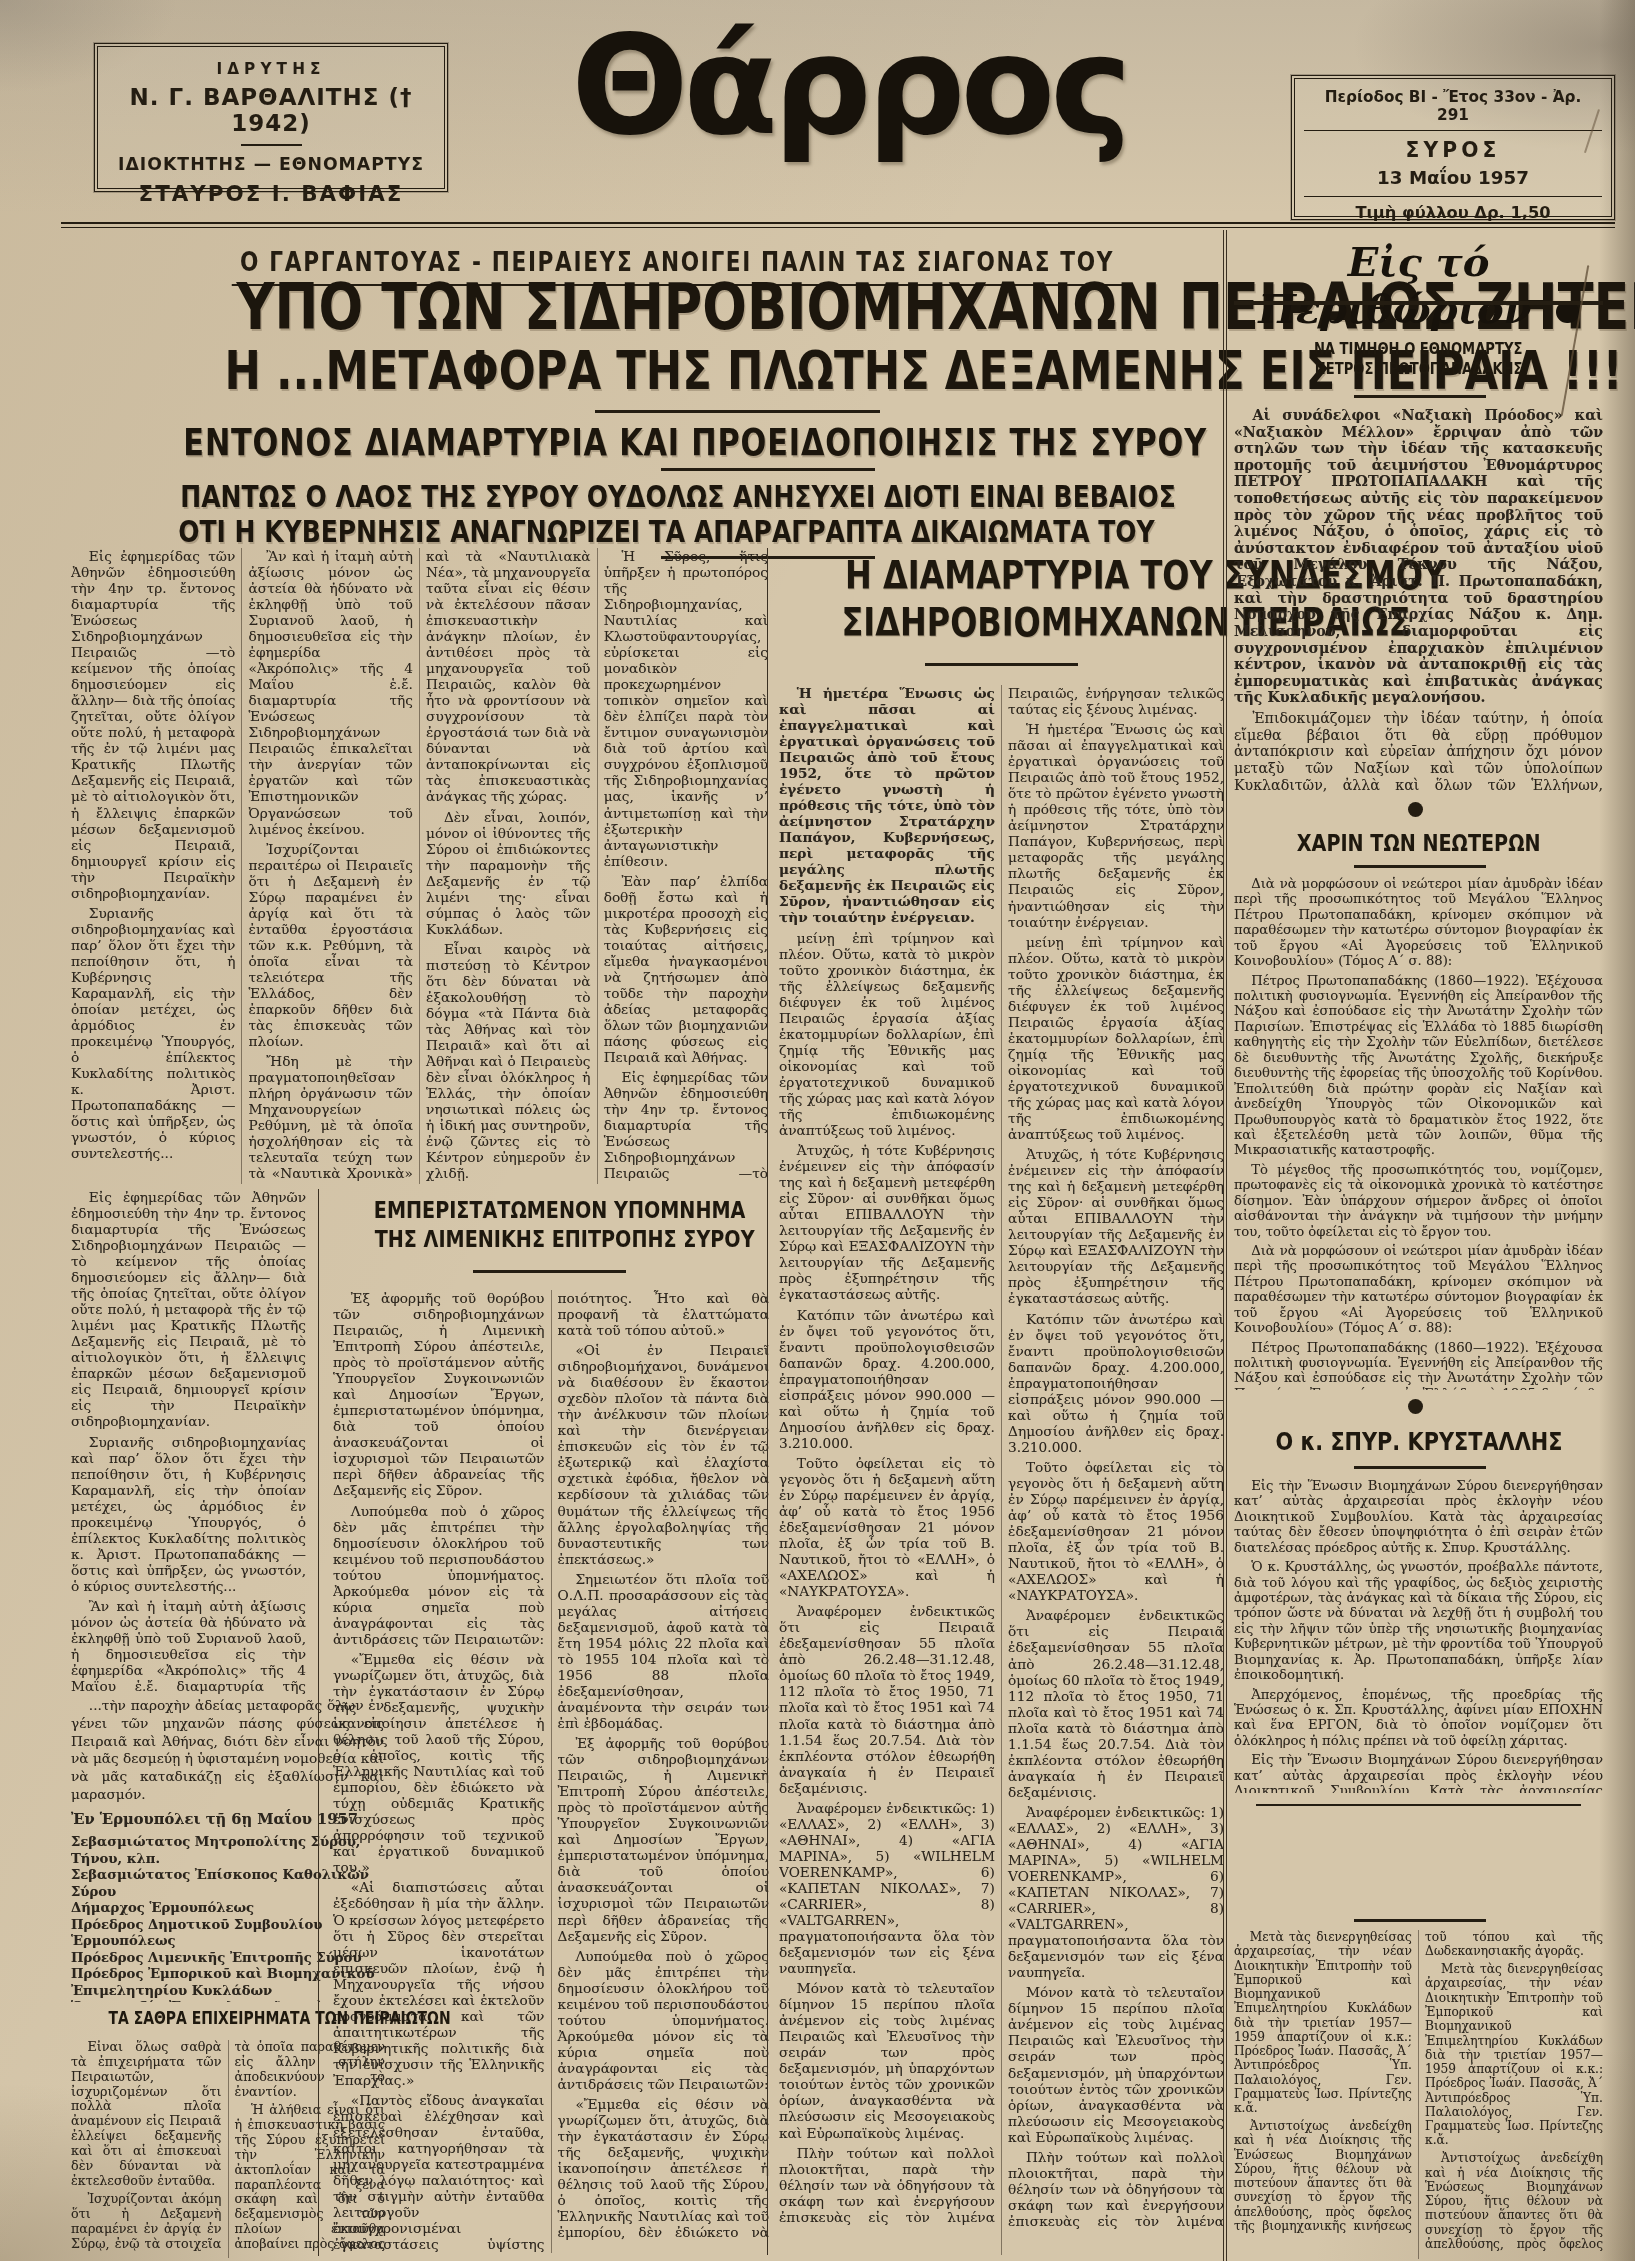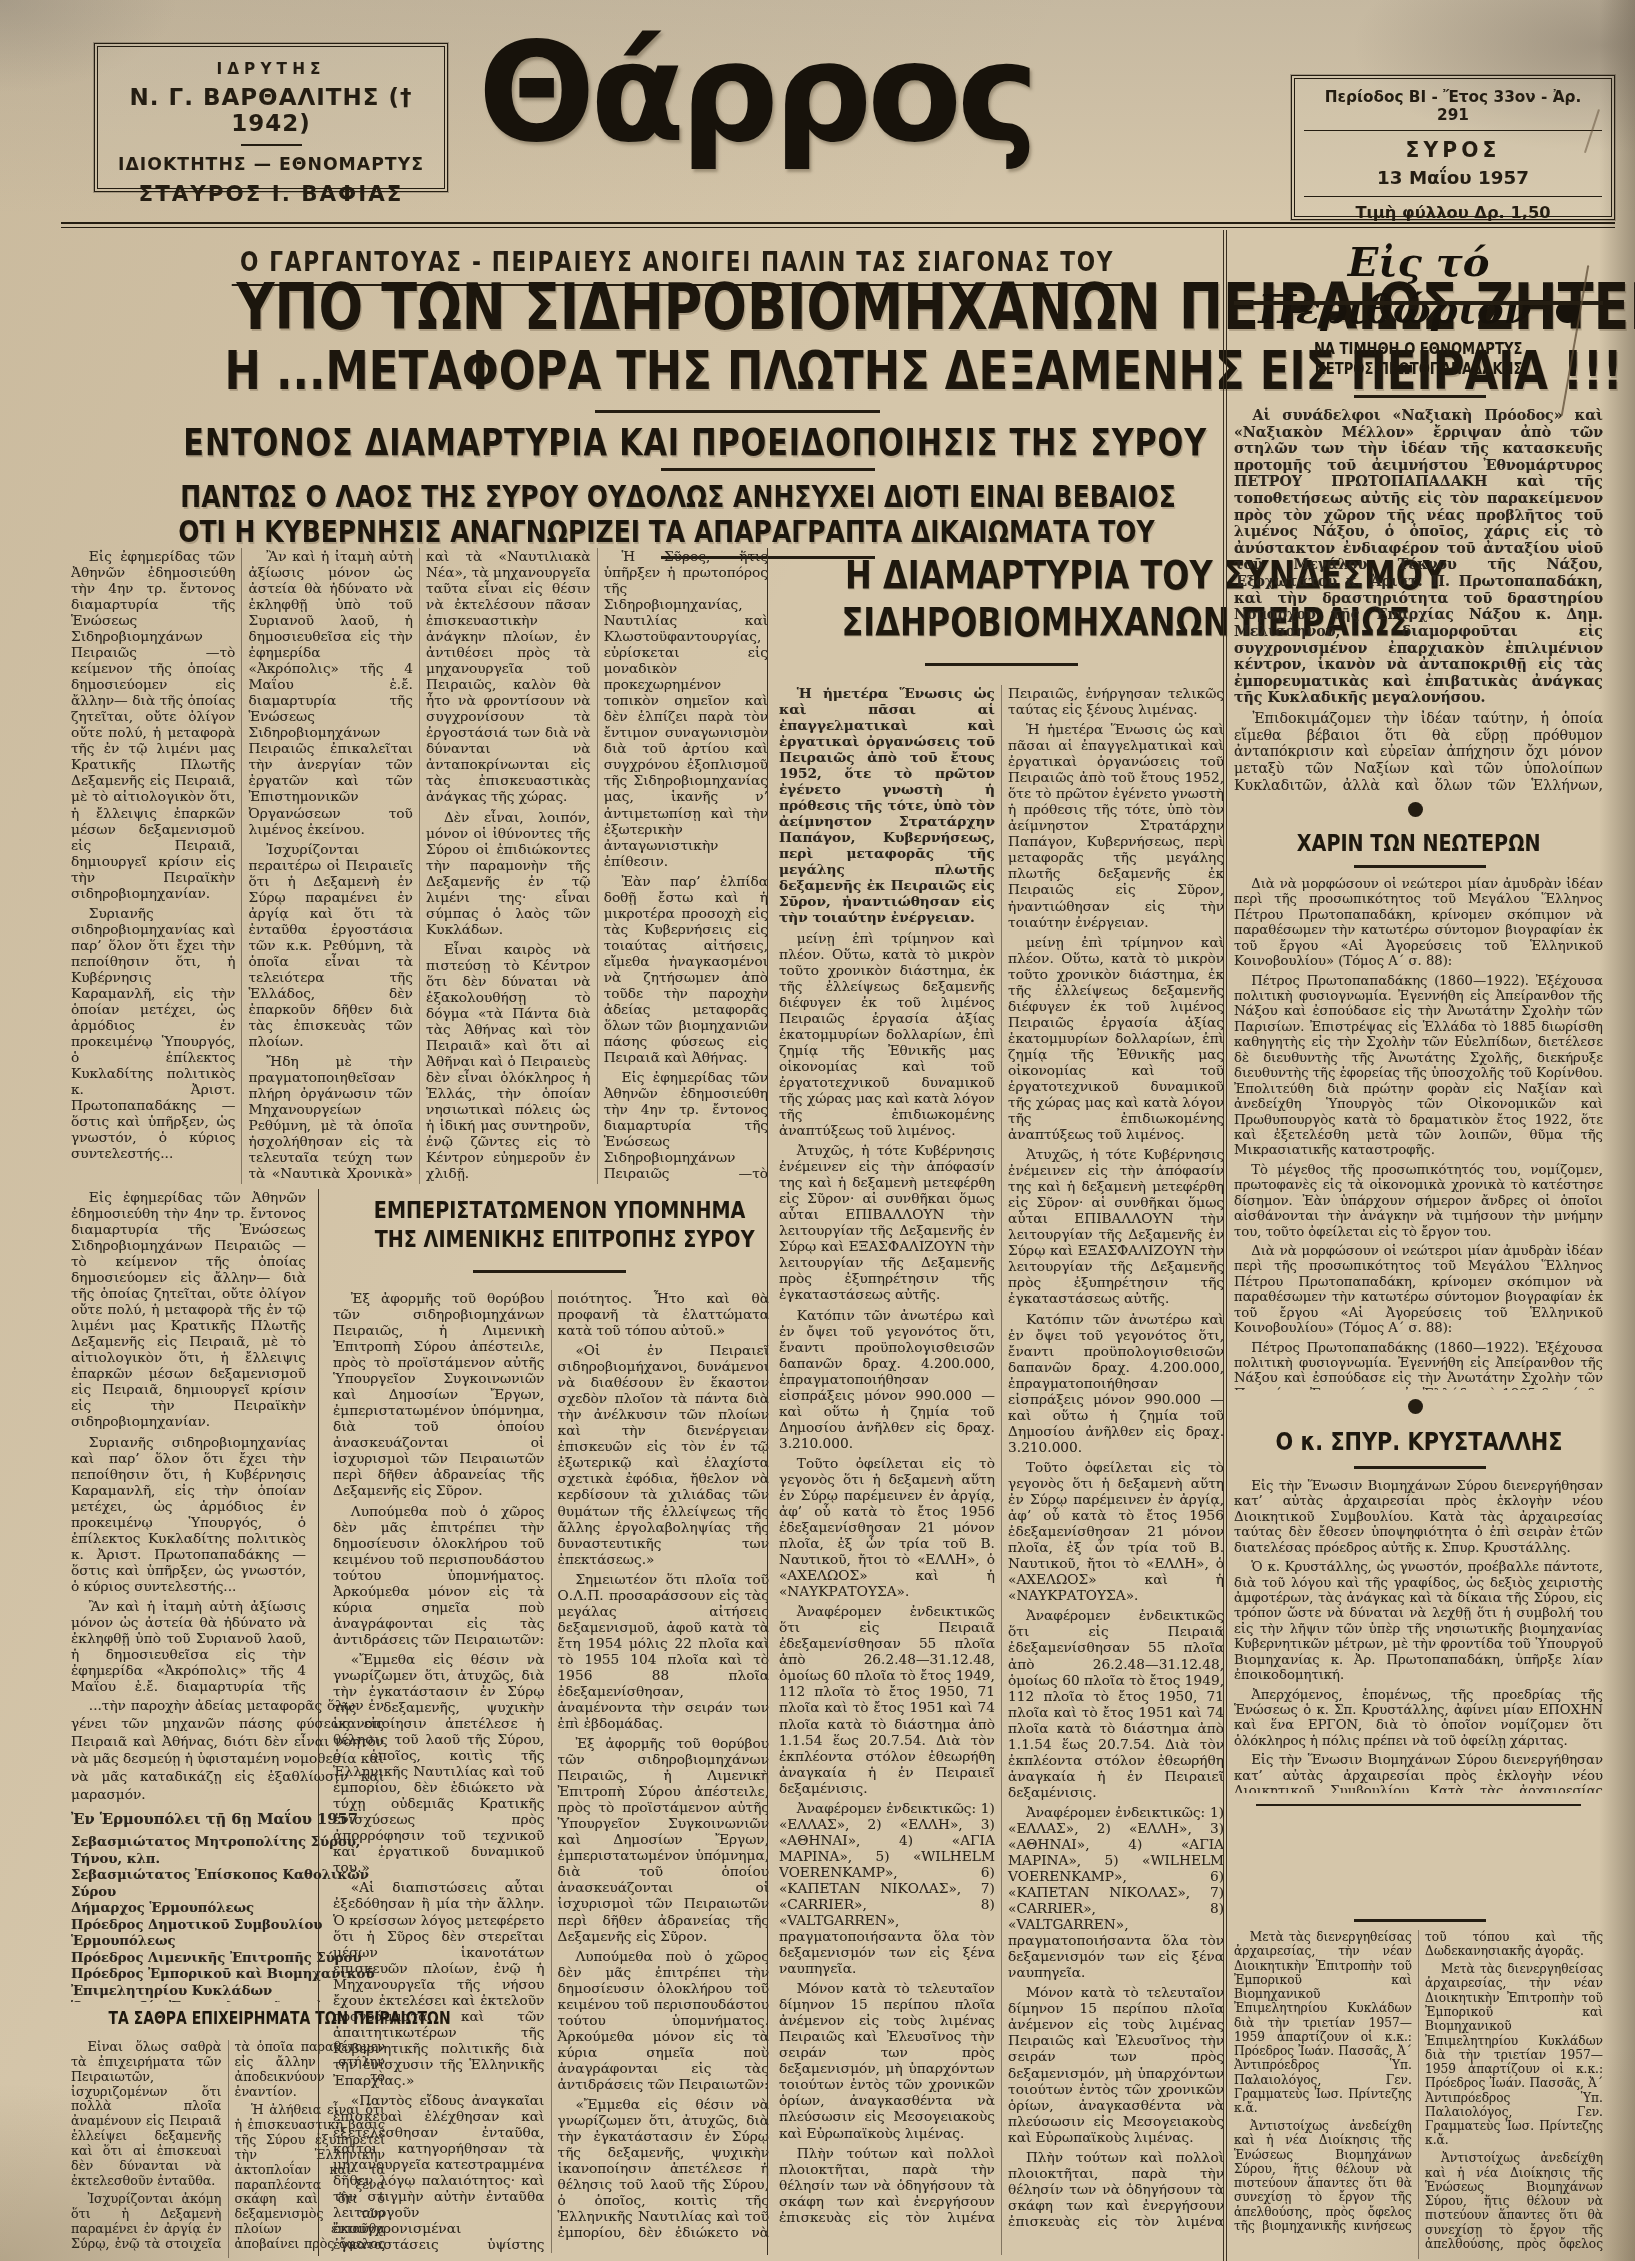--- a/index.html
+++ b/index.html
@@ -24,21 +24,21 @@
     box-shadow:0 0 0 1px rgba(36,29,18,.25);
     text-align:center; font-family:"DejaVu Sans", sans-serif; color:#241d12;
   }
   #founder-box{left:94px; top:43px; width:346px; height:128px; padding-top:13.2px;}
   #founder-box .l1{font-size:15.3px; font-weight:bold; letter-spacing:5.1px;}
   #founder-box .l2{font-size:23px; font-weight:bold; margin-top:6.1px; letter-spacing:1px;}
   #founder-box .sep{width:61px; height:1.5px; background:#241d12; margin:8.1px auto;}
   #founder-box .l3{font-size:17.3px; font-weight:bold; letter-spacing:1px;}
   #founder-box .l4{font-size:21.4px; font-weight:bold; margin-top:7.1px; letter-spacing:2px;}
   #masthead{
-    left:478px; top:17px; width:742px; height:193px; text-align:left;
+    left:478px; top:10px; width:742px; height:193px; text-align:center;
     font-family:"DejaVu Sans", sans-serif; font-weight:bold; font-size:138px; line-height:1.1;
     color:#17120b; letter-spacing:-5.1px;
     text-shadow:2px 2.5px 3.1px rgba(60,48,30,.35);
   }
   #issue-box{left:1291px; top:75px; width:316px; height:128px; padding-top:9.2px;}
   #issue-box .r1{font-size:15.3px; font-weight:bold; padding:0 12.2px 6.1px; border-bottom:1.5px solid #241d12; margin:0 9.2px;}
   #issue-box .r2{font-size:20.3px; font-weight:bold; letter-spacing:4.1px; margin-top:7.1px;}
   #issue-box .r3{font-size:18.3px; font-weight:bold; margin:5.1px 9.2px 6.1px; padding-bottom:7.1px; border-bottom:1.5px solid #241d12;}
   #issue-box .r4{font-size:16.3px; font-weight:bold;}
   #page-rule{left:61px; top:222px; width:1554px; height:3.1px; border-top:2.5px solid #241d12; border-bottom:1px solid #241d12;}

